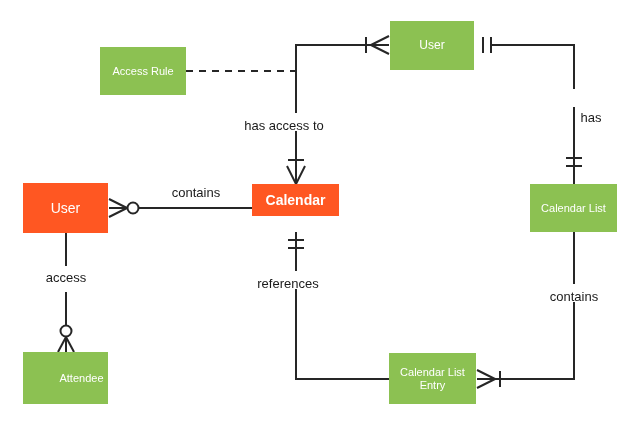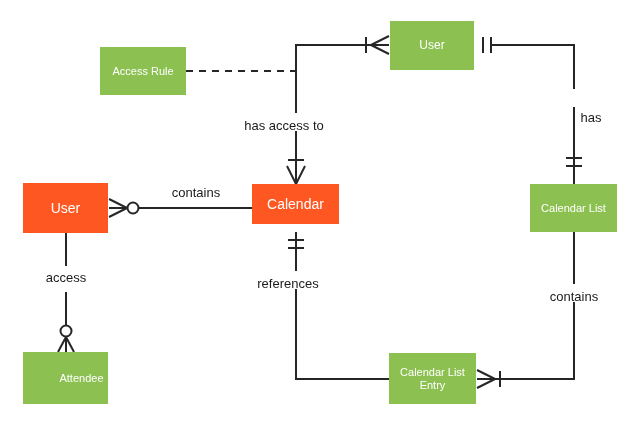--- a/index.html
+++ b/index.html
@@ -143,21 +143,21 @@
   </div>
 
   <div class="entity-box" id="entity-user" style="left:390px; top:21px; width:84px; height:49px; background:#8cc152; font-size:12px;">
     <span class="entity-label">User</span>
   </div>
 
   <div class="entity-box" id="entity-event" style="left:23px; top:183px; width:85px; height:50px; background:#ff5722; font-size:14px;">
     <span class="entity-label">User</span>
   </div>
 
-  <div class="entity-box" id="entity-calendar" style="left:252px; top:184px; width:87px; height:40px; background:#ff5722; font-size:14px;">
+  <div class="entity-box" id="entity-calendar" style="left:252px; top:184px; width:87px; height:32px; background:#ff5722; font-size:14px;font-weight:bold;">
     <span class="entity-label">Calendar</span>
   </div>
 
   <div class="entity-box" id="entity-calendar-list" style="left:530px; top:184px; width:87px; height:48px; background:#8cc152; font-size:11px;">
     <span class="entity-label">Calendar List</span>
   </div>
 
   <div class="entity-box" id="entity-calendar-list-entry" style="left:389px; top:353px; width:87px; height:51px; background:#8cc152; font-size:11px;">
     <span class="entity-label">Calendar List
 Entry</span>

